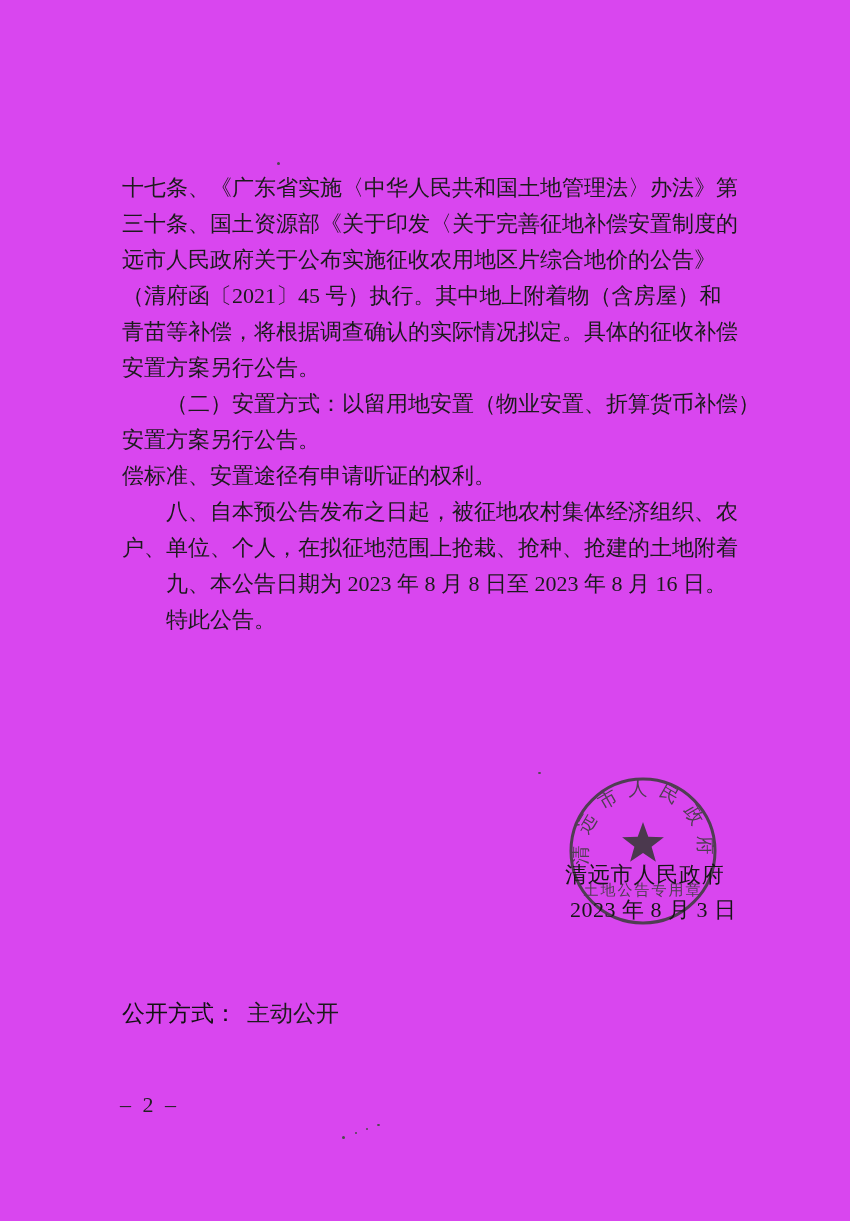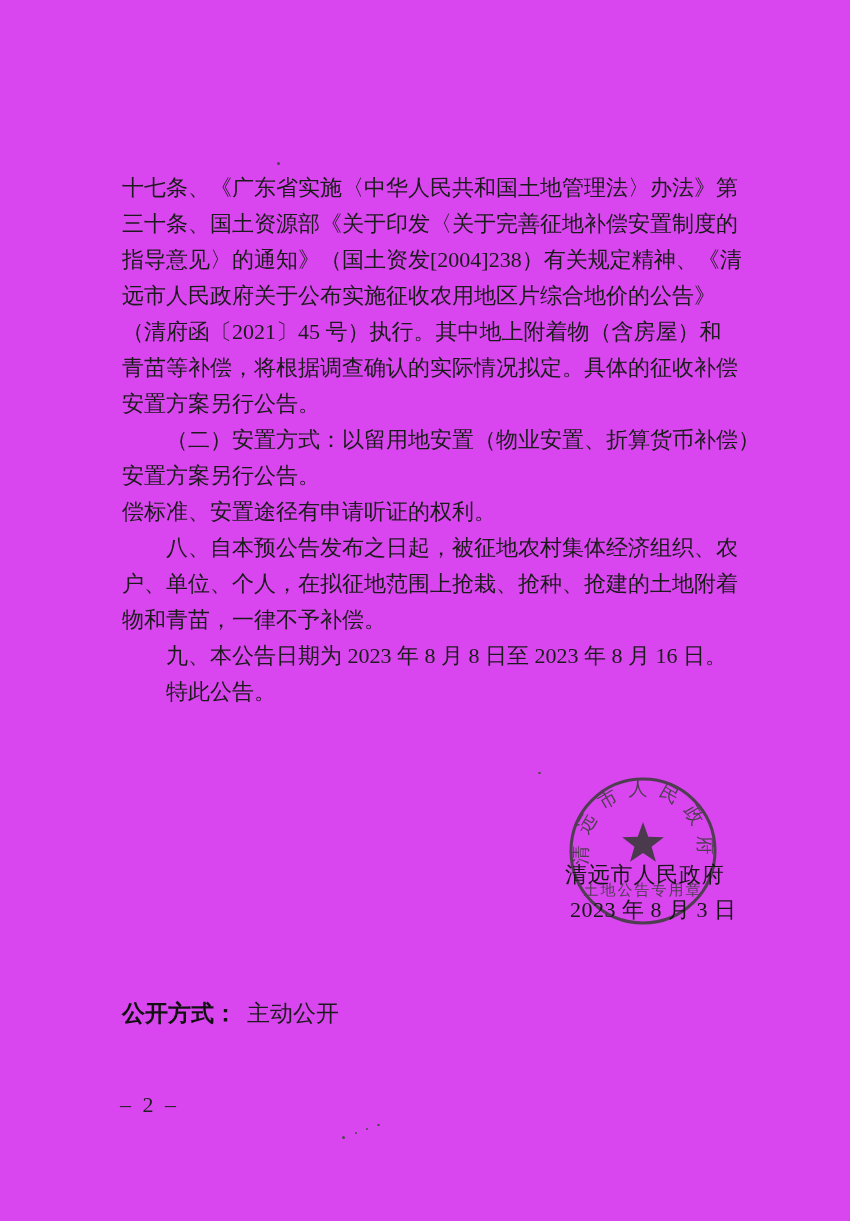--- a/index.html
+++ b/index.html
@@ -34,52 +34,50 @@
     position:absolute; left:17px; top:127px;
     font-size:22px; letter-spacing:0.5px; white-space:nowrap; color:#161616;
   }
 
   .disclosure {
     position:absolute; left:122px; top:998px;
     font-size:23px; white-space:nowrap;
   }
   .disclosure .label {
     font-family:"Liberation Sans","DejaVu Sans",sans-serif;
-    font-weight:bold; color:#111;
+    font-weight:normal; color:#111;
   }
   .disclosure .value { margin-left:10px; color:#1b1b1b;text-align:right; }
 
   .page-number {
     position:absolute; left:120px; top:1092px;
     font-size:22px; letter-spacing:3px; color:#222; white-space:nowrap;
   }
 
   .speckle {
     position:absolute; background:#4a4a4a; border-radius:50%;
   }
 </style>
 </head>
 <body>
 
 <div class="page">
 
   <div class="body-text">
     <div class="line">十七条、《广东省实施〈中华人民共和国土地管理法〉办法》第</div>
     <div class="line">三十条、国土资源部《关于印发〈关于完善征地补偿安置制度的</div>
-    <div class="line">指导意见〉的通知》（国土资发[2004]238）有关规定精神、《清</div>
     <div class="line">远市人民政府关于公布实施征收农用地区片综合地价的公告》</div>
     <div class="line">（清府函〔2021〕45 号）执行。其中地上附着物（含房屋）和</div>
     <div class="line">青苗等补偿，将根据调查确认的实际情况拟定。具体的征收补偿</div>
     <div class="line">安置方案另行公告。</div>
     <div class="line indent">（二）安置方式：以留用地安置（物业安置、折算货币补偿）</div>
     <div class="line">安置方案另行公告。</div>
     <div class="line">偿标准、安置途径有申请听证的权利。</div>
     <div class="line indent">八、自本预公告发布之日起，被征地农村集体经济组织、农</div>
     <div class="line">户、单位、个人，在拟征地范围上抢栽、抢种、抢建的土地附着</div>
-    <div class="line">物和青苗，一律不予补偿。</div>
     <div class="line indent">九、本公告日期为 2023 年 8 月 8 日至 2023 年 8 月 16 日。</div>
     <div class="line indent">特此公告。</div>
   </div>
 
   <div class="seal-block">
     <svg class="seal-svg" width="200" height="175" viewBox="0 0 200 175">
       <defs>
         <path id="sealArc" d="M 39.3,106.7 A 56,56 0 1 1 140.7,106.7" fill="none"></path>
       </defs>
       <circle cx="90" cy="83" r="72" fill="none" stroke="#3d3d3d" stroke-width="3"></circle>

